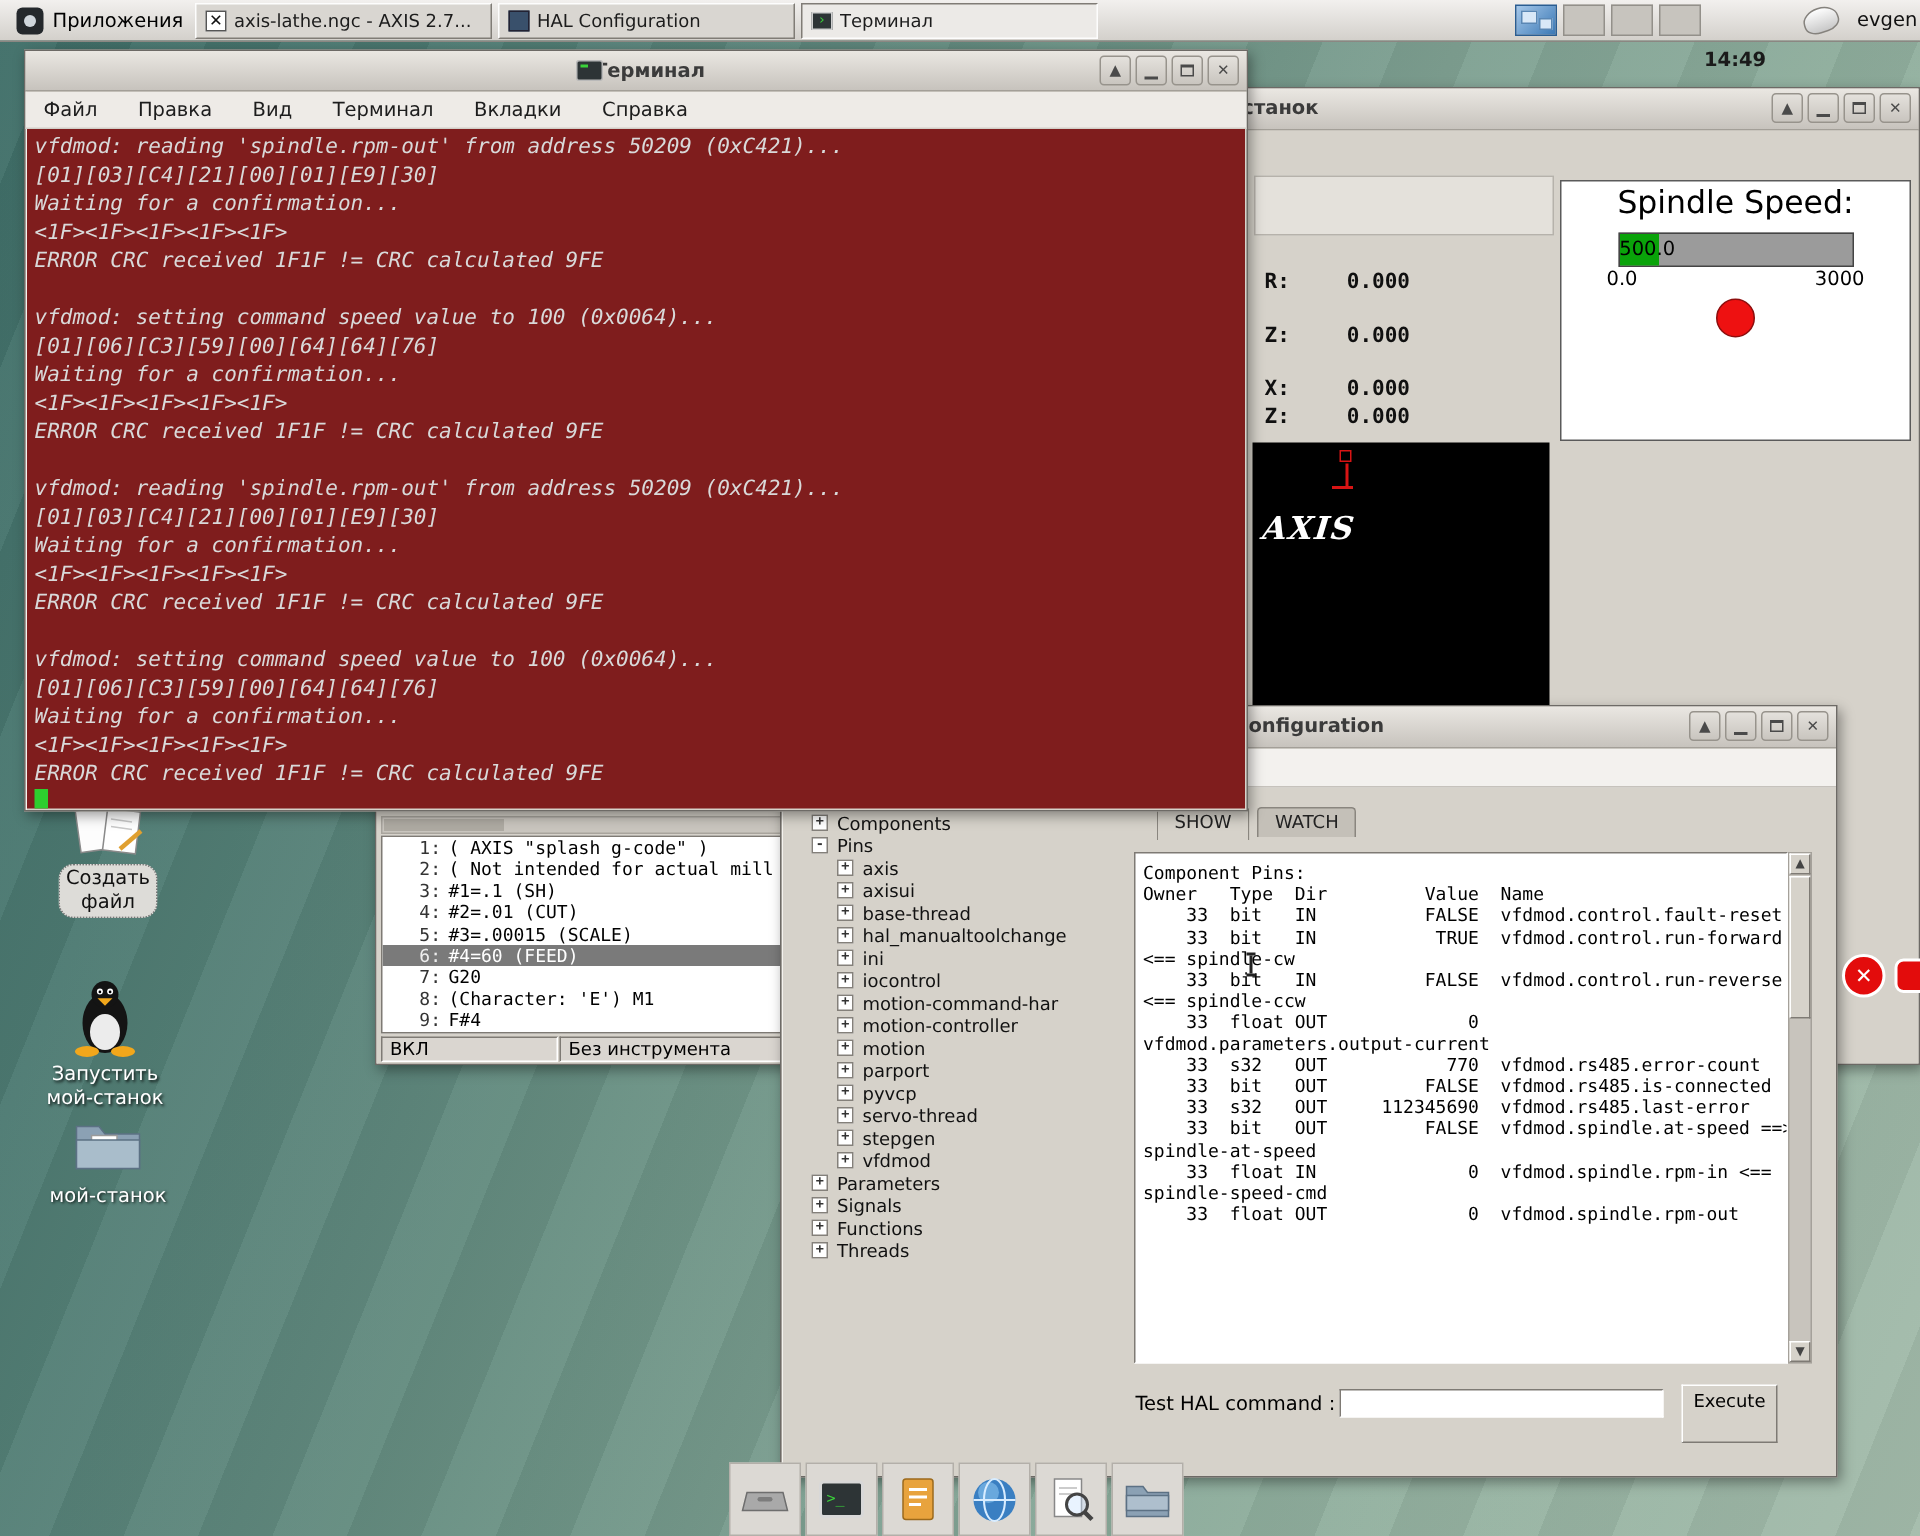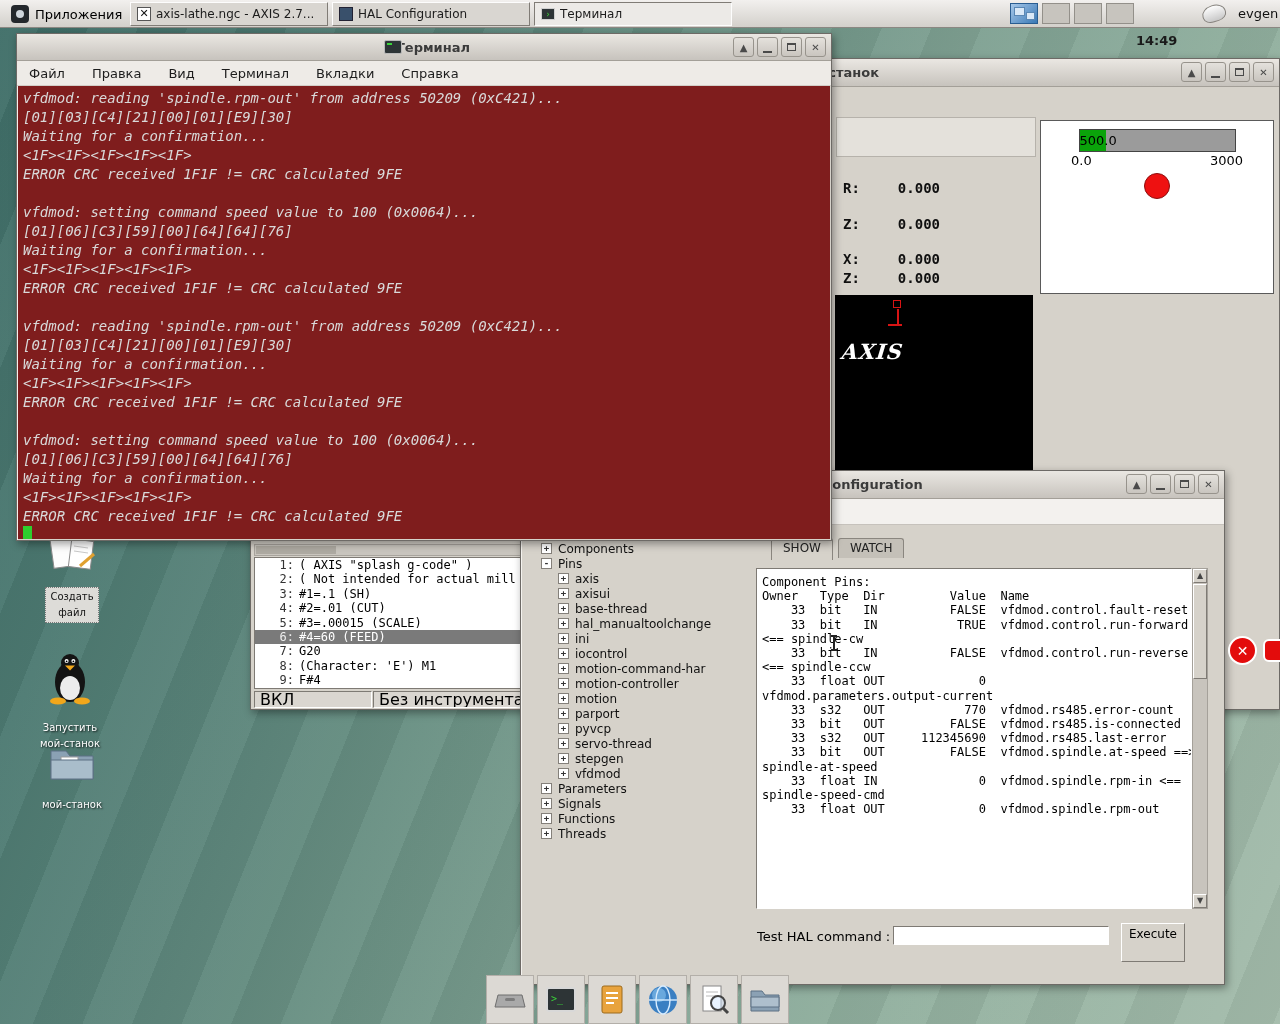--- a/index.html
+++ b/index.html
@@ -43,21 +43,21 @@
   #pager { position:absolute; left:1010px; top:3px; display:flex; gap:4px; }
   .ws { width:28px; height:21px; background:#c7c4be; border:1px solid #93908a; position:relative; }
   .ws.active { background:linear-gradient(135deg,#a6c8ea,#3a78b5); border-color:#2a5d91; }
   .ws.active i { position:absolute; display:block; background:#d9e8f7; border:1px solid #5a87b4; }
   #clock { position:absolute; left:1136px; top:0; height:28px; line-height:28px; font-size:13px; font-weight:600; color:#1a1a1a;margin-top:27px; }
   #trayicon { position:absolute; left:1202px; top:5px; width:24px; height:17px; border-radius:60% 60% 48% 48%; background:linear-gradient(#fdfdfd,#c8c8c8); border:1px solid #85827d; transform:rotate(-18deg); }
   #username { position:absolute; left:1238px; top:0; height:28px; line-height:28px; font-size:13px; color:#111; }
 
   
   .dicon { position:absolute; width:100px; text-align:center; z-index:1; }
-  .dicon .dlabel { display:inline-block; font-size:10px; line-height:16px; white-space:pre-line; margin-top:11px; }
+  .dicon .dlabel { display:inline-block; font-size:13px; line-height:16px; white-space:pre-line; margin-top:0;border-radius:10px; }
   .dlabel.selected { background:#dddcd8; color:#111; padding:1px 4px; border:1px dotted #777; }
   .dlabel.plain { color:#fff; text-shadow:1px 1px 2px rgba(0,0,0,.85); }
   #dicon-create { left:22px; top:536px; }
   #dicon-run { left:20px; top:651px; }
   #dicon-folder { left:22px; top:742px; }
 
   
   #axis-win { left:250px; top:58px; width:1030px; height:652px; z-index:2; }
   #axis-win .titlebar { height:28px; }
   #axis-title { position:absolute; right:400px; top:6px; }
@@ -79,21 +79,21 @@
   #pv-led { width:26px; height:26px; border-radius:50%; background:#ee1111; border:1px solid #8d0d0d; margin:5px auto 0; }
   #sash { position:absolute; left:3px; top:457px; width:268px; height:12px; background:#c9c5be; border:1px solid #a8a49d; }
   #sash i { position:absolute; left:1px; top:1px; width:80px; height:8px; background:#aeaaa2; display:block; }
   #gcode { position:absolute; left:3px; top:470px; width:268px; height:132px; background:#fff; border:1px solid #7e7a74; overflow:hidden;
     font-family:"DejaVu Sans Mono",monospace; font-size:12px; line-height:14.4px; }
   .grow { display:flex; }
   .grow .ln { width:44px; text-align:right; padding-right:5px; color:#333; flex:0 0 44px; }
   .grow.active { background:#7a7a7a; color:#fff; }
   .grow.active .ln { color:#eee; }
   .statbox { position:absolute; top:604px; height:17px; background:#dad6d0; border:1px solid; border-color:#7e7a74 #ffffff #ffffff #7e7a74;
-    font-size:16px; line-height:15px; padding:0 5px; overflow:hidden; white-space:nowrap; }
+    font-size:12px; line-height:15px; padding:0 5px; overflow:hidden; white-space:nowrap; }
   #stat-power { left:3px; width:118px; }
   #stat-tool { left:122px; width:149px; }
 
   
   #hal-win { left:520px; top:470px; width:705px; height:515px; z-index:3; }
   #hal-win .titlebar { height:28px; }
   #hal-title { position:absolute; left:268px; top:6px; }
   .hal-body { position:absolute; left:0; top:28px; right:0; bottom:0; overflow:hidden; }
   #hal-menuband { height:26px; background:#f3f1ee; border-bottom:1px solid #c6c2bc; }
   #hal-tree { position:absolute; left:0; top:26px; width:222px; bottom:0; padding-top:16px; overflow:hidden; }
@@ -217,20 +217,21 @@
     </div>
 
     <div id="preview">
       <i class="mk-box"></i>
       <i class="mk-v"></i>
       <i class="mk-h"></i>
       <div id="axis-logo">AXIS</div>
     </div>
 
     <div id="pyvcp">
+      <div class="pv-title">Spindle Speed:</div>
       <div id="pv-bar">
         <div id="pv-fill"></div>
         <div id="pv-val">500.0</div>
       </div>
       <div id="pv-range">
         <span>0.0</span>
         <span>3000</span>
       </div>
       <div id="pv-led"></div>
     </div>

